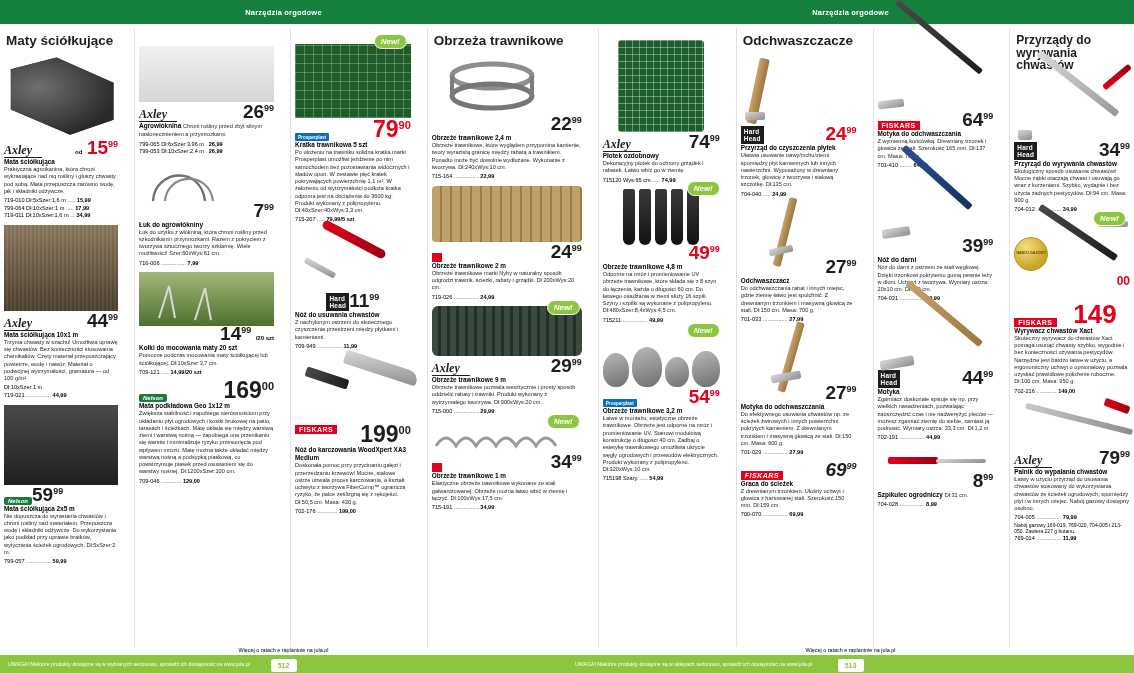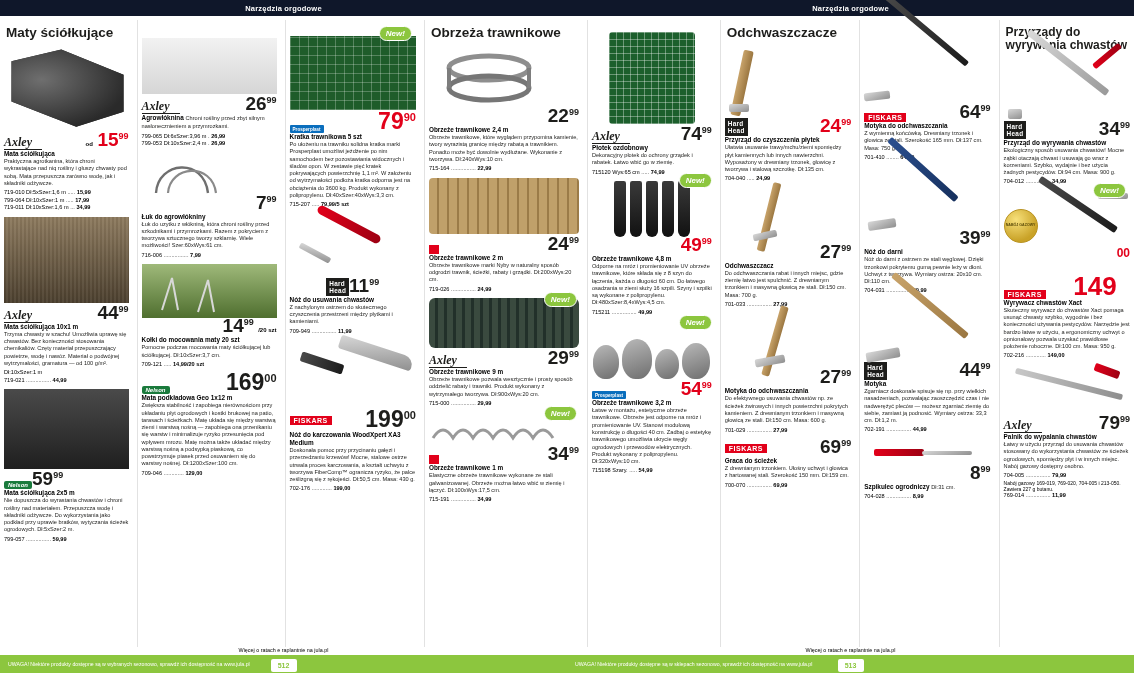--- a/index.html
+++ b/index.html
@@ -10,22 +10,22 @@
     background:#ffffff;
     overflow:hidden;
     position:relative;
   }
   .page {
     position:absolute; inset:0;
     display:flex;
     flex-direction:column;
   }
   .topbar {
-    height:16px;
-    background:#0f172a;
+    height:24px;
+    background:#15803d;
     display:flex;
     flex:0 0 auto;
   }
   .topbar .half {
     width:50%;
     display:flex;
     align-items:center;
     justify-content:center;
     color:#ffffff;
     font-size:7.5px;
@@ -61,21 +61,21 @@
     border-radius:2px;
     color:#8cc63e;
     font-size:7px;
     font-weight:bold;
     display:flex; align-items:center; justify-content:center;
   }
   .content {
     flex:1 1 auto;
     display:flex;
     padding:4px 4px 0 4px;
-    gap:8px;
+    gap:16px;
   }
   .col {
     display:flex;
     flex-direction:column;
     position:relative;
   }
   .col + .col { border-left:1px solid #e2e2e2; padding-left:4px; }
   .c1 { width:133px; }
   .c2 { width:140px; }
   .c3 { width:140px; }
@@ -500,21 +500,21 @@
         <div class="codes">
           <div class="row"><span>709-949</span> ................ <b>11,99</b></div>
         </div>
       </div>
 
       <div class="prod">
         <div class="rel" style="height:70px;">
           <div class="toolhandle black" style="left:10px;top:18px;width:44px;height:10px;transform:rotate(18deg);"></div>
           <div class="blade" style="left:48px;top:6px;width:76px;height:14px;transform:rotate(18deg);border-radius:3px 10px 3px 3px;"></div>
         </div>
-        <div style="display:flex;justify-content:space-between;align-items:center;">
+        <div style="display:flex;justify-content:space-between;align-items:flex-start;">
           <span class="fiskars">FISKARS</span>
           <div class="price-wrap">
             <span class="price big">
                 <span class="int">199</span>
                 <span class="dec">00</span>
               </span>
           </div>
         </div>
         <div class="ptitle">Nóż do karczowania WoodXpert XA3 Medium</div>
         <div class="ptext">Doskonała pomoc przy przycinaniu gałęzi i przerzedzaniu krzewów! Mocne, stalowe ostrze utrwala proces karczowania, a kształt uchwytu z tworzywa FiberComp™ ogranicza ryzyko, że palce ześlizgną się z rękojeści. Dł:50,5 cm. Masa: 430 g.</div>
@@ -739,21 +739,21 @@
             </span>
         </div>
         <div class="ptitle">Motyka do odchwaszczania</div>
         <div class="ptext">Do efektywnego usuwania chwastów np. ze ścieżek żwirowych i innych powierzchni pokrytych kamieniem. Z drewnianym trzonkiem i masywną głowicą ze stali. Dł:150 cm. Masa: 600 g.</div>
         <div class="codes">
           <div class="row"><span>701-029</span> ................ <b>27,99</b></div>
         </div>
       </div>
 
       <div class="prod">
-        <div style="display:flex;justify-content:space-between;align-items:center;">
+        <div style="display:flex;justify-content:space-between;align-items:flex-end;font-style:italic;">
           <span class="fiskars">FISKARS</span>
           <div class="price-wrap">
             <span class="price">
                 <span class="int">69</span>
                 <span class="dec">99</span>
               </span>
           </div>
         </div>
         <div class="ptitle">Graca do ścieżek</div>
         <div class="ptext">Z drewnianym trzonkiem. Ułośny uchwyt i głowica z hartowanej stali. Szerokość 150 mm. Dł:159 cm.</div>

